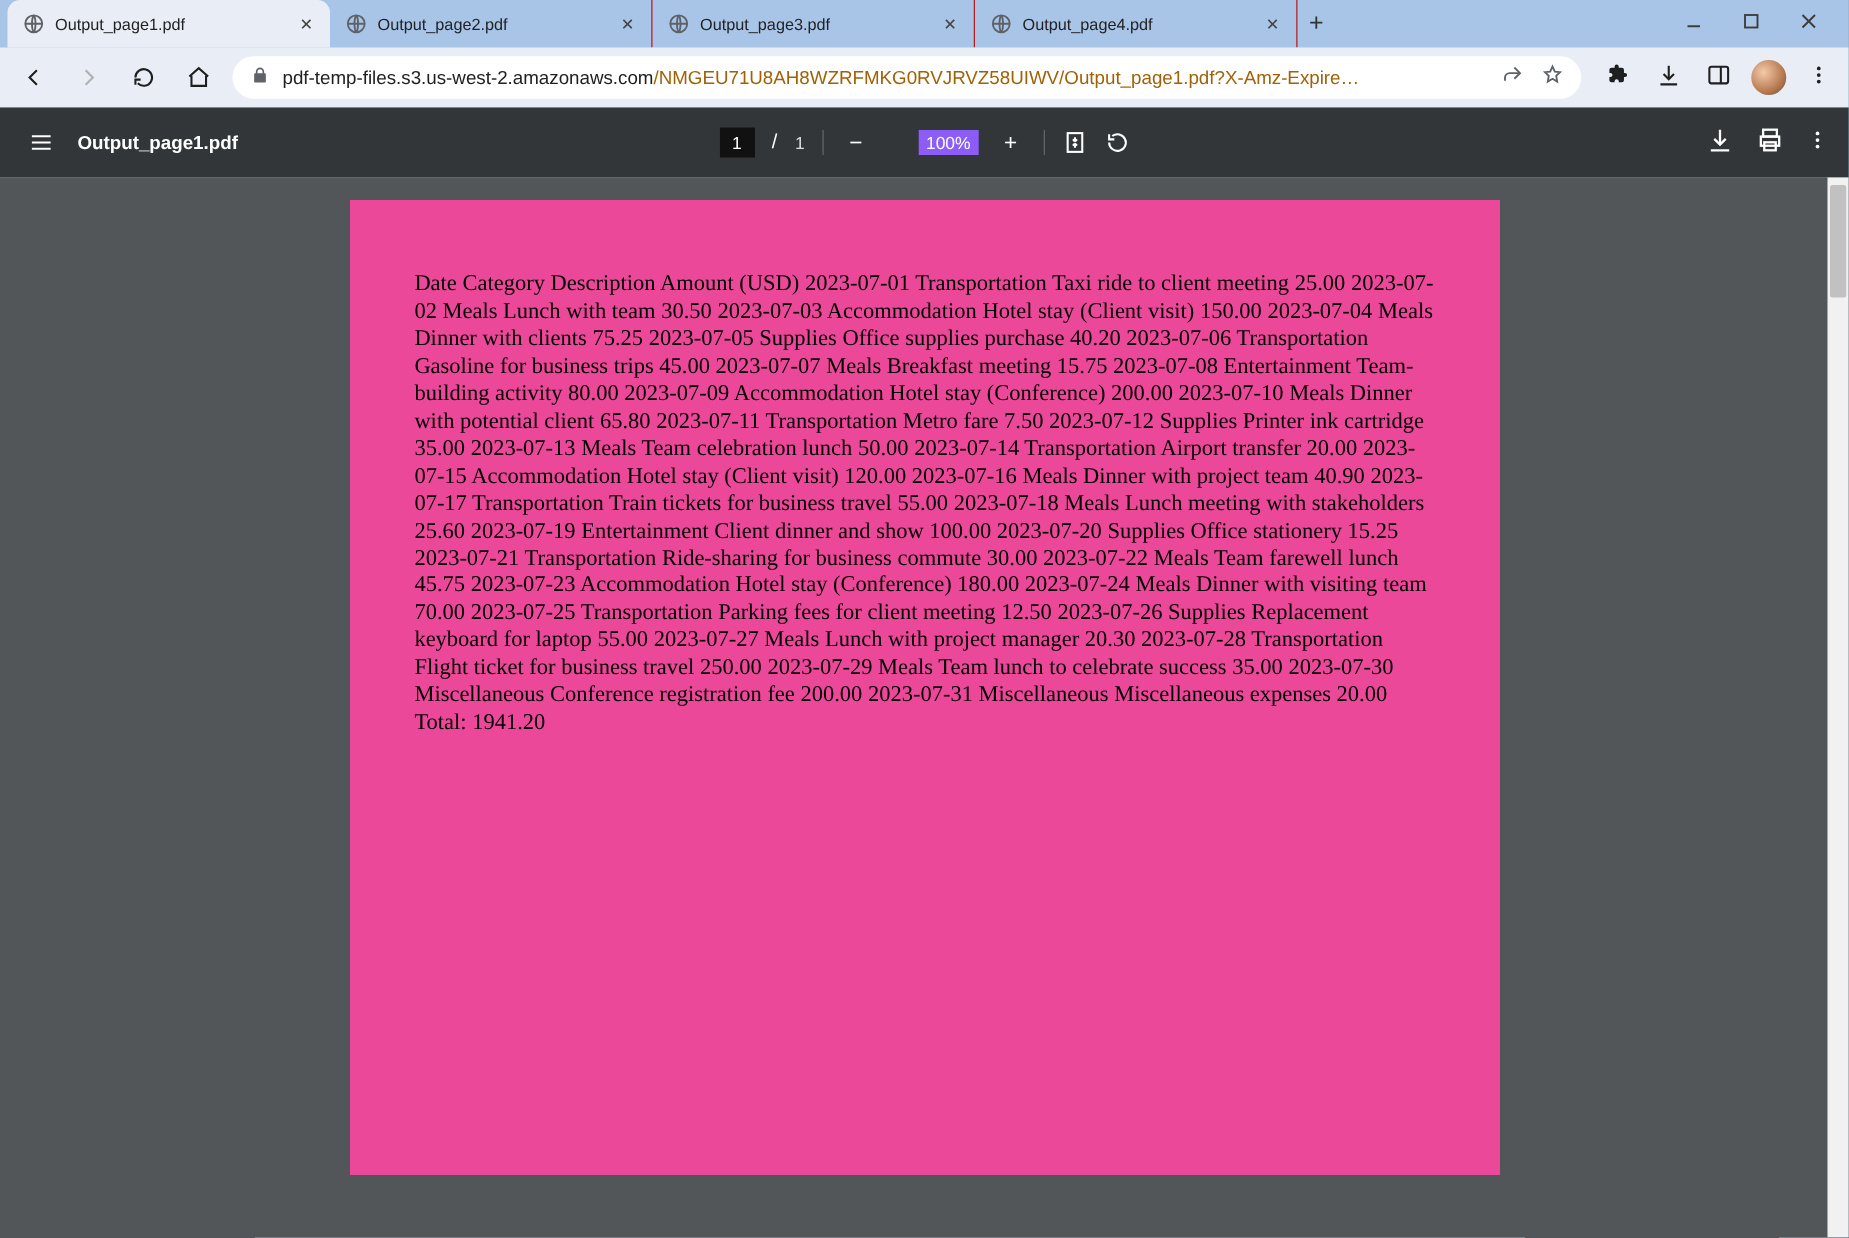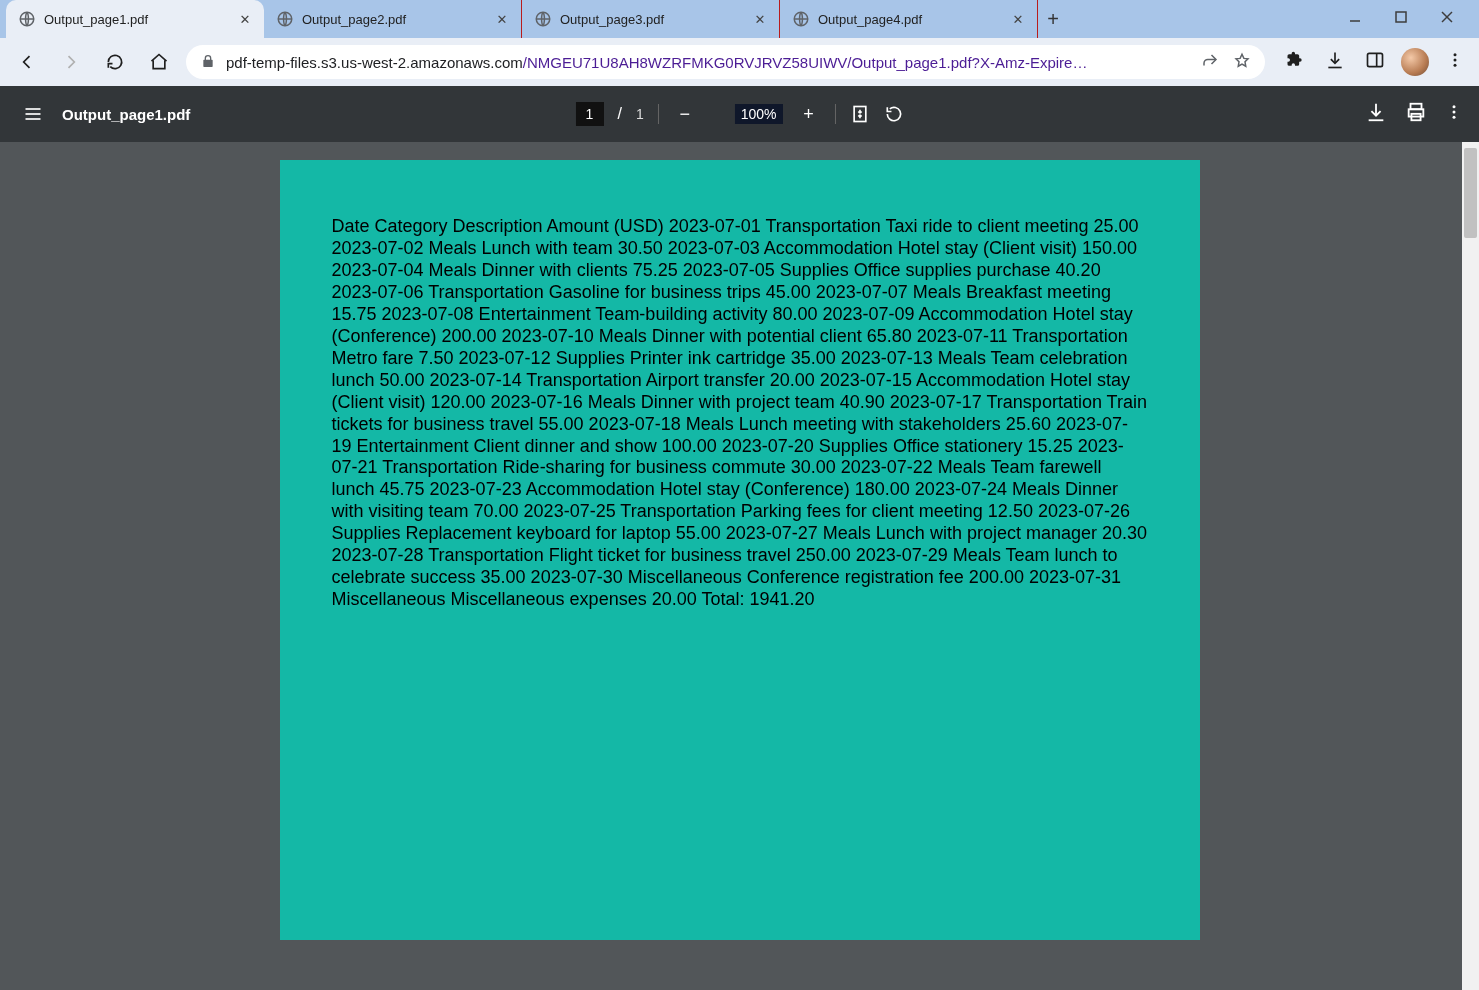--- a/index.html
+++ b/index.html
@@ -73,21 +73,21 @@
     border-radius: 18px;
     display: flex;
     align-items: center;
     padding: 0 14px;
     font-size: 15px;
     color: #202124;
     overflow: hidden;
   }
   .omnibox .lock { margin-right: 10px; color: #5f6368; }
   .omnibox .url { flex: 1; white-space: nowrap; overflow: hidden; text-overflow: ellipsis; }
-  .omnibox .url .path { color: #4c1d95; }
+  .omnibox .url .path { color: #a16207; }
   .omnibox .trail { display: flex; align-items: center; gap: 14px; color: #5f6368; margin-left: 10px; }
   .toolbar-actions { display: flex; align-items: center; gap: 12px; margin-left: 6px; }
   .toolbar-actions .act { width: 28px; text-align: center; color: #333; }
   .avatar {
     width: 28px; height: 28px; border-radius: 50%;
     background: radial-gradient(circle at 35% 35%, #f4c9a8 0%, #b77b52 60%, #6b4a35 100%);
   }
 
   .pdf-toolbar {
     position: absolute;
@@ -109,39 +109,39 @@
   }
   .page-input {
     width: 28px; height: 24px; background: #111; color: #fff;
     display: flex; align-items: center; justify-content: center;
     font-size: 14px;
   }
   .page-total { font-size: 14px; color: #ddd; }
   .vdiv { width: 1px; height: 20px; background: #666; }
   .zoom-btn { font-size: 18px; color: #fff; width: 24px; text-align: center; }
   .zoom-text {
-    background: #0f172a; color: #fff; padding: 2px 6px; font-size: 14px; margin-left: 24px;
+    background: #8b5cf6; color: #fff; padding: 2px 6px; font-size: 14px; margin-left: 24px;
   }
   .fit-btn svg, .rotate-btn svg { display: block; }
   .pdf-right {
     margin-left: auto; display: flex; align-items: center; gap: 18px;
   }
 
   .pdf-viewport {
     position: absolute;
     top: 142px; left: 0; right: 0; bottom: 0;
     background: #525659;
     overflow: auto;
   }
   .pdf-page {
     width: 920px;
     margin: 18px auto 40px auto;
-    background: #14b8a6;
+    background: #ec4899;
     padding: 56px 52px;
-    font-family: Liberation Sans, sans-serif;
+    font-family: Liberation Serif, serif;
     font-size: 18px;
     line-height: 1.22;
     color: #000;
     min-height: 780px;
   }
   .pdf-page p { text-align: left; }
 
   .scrollbar-v {
     position: absolute;
     right: 0; top: 142px;

